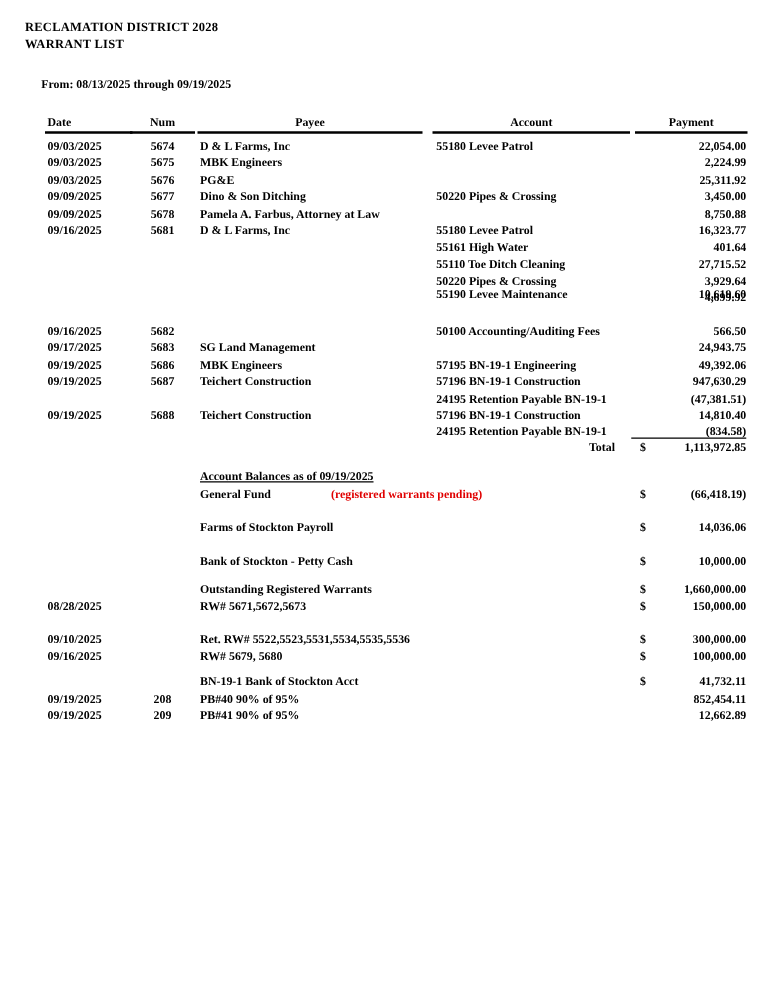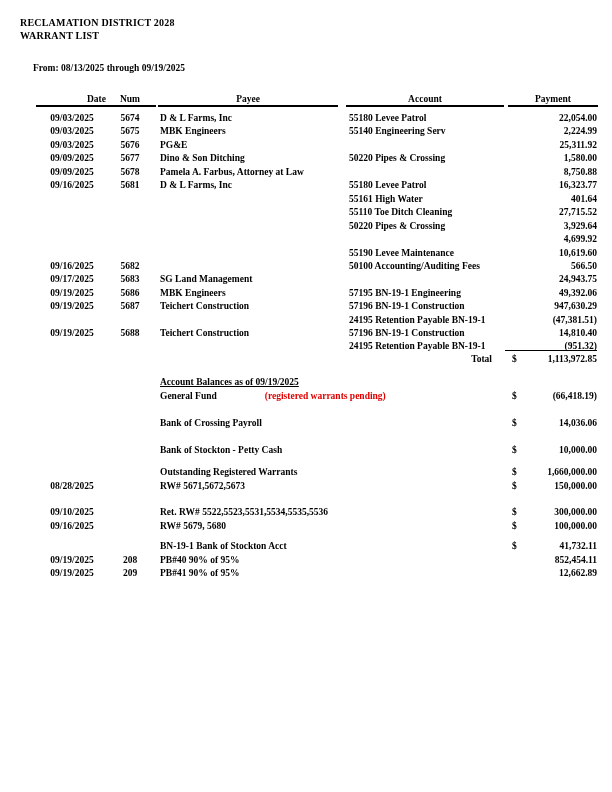--- a/index.html
+++ b/index.html
@@ -4,27 +4,27 @@
 <style>
   html,body{margin:0;padding:0;background:#888;}
   .page{
     position:relative;width:612px;height:792px;margin:0 auto;background:#ffffff;
     font-family:"Liberation Serif","DejaVu Serif",serif;
     font-weight:bold;color:#000;font-size:9.5px;overflow:hidden;
   }
   .title{position:absolute;left:20px;top:16px;font-size:10px;line-height:13px;letter-spacing:.2px;white-space:pre;}
   .daterange{position:absolute;left:33px;top:63px;}
   .row{position:absolute;left:0;width:612px;height:13px;line-height:13px;white-space:nowrap;}
-  .c-date{position:absolute;left:38px;width:68px;text-align:center;}
+  .c-date{position:absolute;left:38px;width:68px;text-align:left;}
   .c-num{position:absolute;left:105px;width:50px;text-align:center;}
   .c-payee{position:absolute;left:160px;width:200px;}
   .c-acct{position:absolute;left:349px;width:160px;}
   .c-pay{position:absolute;left:480px;width:117px;text-align:right;}
   .c-cur{position:absolute;left:512px;width:14px;}
-  .h-date{position:absolute;left:38px;width:68px;text-align:right;}
+  .h-date{position:absolute;left:38px;width:68px;text-align:left;}
   .h-num{position:absolute;left:105px;width:50px;text-align:center;}
   .h-payee{position:absolute;left:160px;width:176px;text-align:center;}
   .h-acct{position:absolute;left:348px;width:154px;text-align:center;}
   .h-pay{position:absolute;left:508px;width:90px;text-align:center;}
   .bar{position:absolute;top:105px;height:2px;background:#000;}
   .rule{position:absolute;height:1px;background:#000;}
   .t-label{position:absolute;left:430px;width:62px;text-align:right;}
   .b-heading{position:absolute;left:160px;text-decoration:underline;white-space:nowrap;}
   .b-label{position:absolute;left:160px;white-space:nowrap;}
   .red{margin-left:3px;}
@@ -55,35 +55,34 @@
     <span class="c-date">09/03/2025</span>
     <span class="c-num">5674</span>
     <span class="c-payee">D &amp; L Farms, Inc</span>
     <span class="c-acct">55180 Levee Patrol</span>
     <span class="c-pay">22,054.00</span>
   </div>
   <div class="row" style="top:125px">
     <span class="c-date">09/03/2025</span>
     <span class="c-num">5675</span>
     <span class="c-payee">MBK Engineers</span>
-    <span class="c-acct">55140 Engineering Serv</span>
     <span class="c-pay">2,224.99</span>
   </div>
   <div class="row" style="top:139px">
     <span class="c-date">09/03/2025</span>
     <span class="c-num">5676</span>
     <span class="c-payee">PG&amp;E</span>
     <span class="c-pay">25,311.92</span>
   </div>
   <div class="row" style="top:152px">
     <span class="c-date">09/09/2025</span>
     <span class="c-num">5677</span>
     <span class="c-payee">Dino &amp; Son Ditching</span>
     <span class="c-acct">50220 Pipes &amp; Crossing</span>
-    <span class="c-pay">1,580.00</span>
+    <span class="c-pay">3,450.00</span>
   </div>
   <div class="row" style="top:166px">
     <span class="c-date">09/09/2025</span>
     <span class="c-num">5678</span>
     <span class="c-payee">Pamela A. Farbus, Attorney at Law</span>
     <span class="c-pay">8,750.88</span>
   </div>
   <div class="row" style="top:179px">
     <span class="c-date">09/16/2025</span>
     <span class="c-num">5681</span>
@@ -99,21 +98,21 @@
     <span class="c-acct">55110 Toe Ditch Cleaning</span>
     <span class="c-pay">27,715.52</span>
   </div>
   <div class="row" style="top:220px">
     <span class="c-acct">50220 Pipes &amp; Crossing</span>
     <span class="c-pay">3,929.64</span>
   </div>
   <div class="row" style="top:233px">
     <span class="c-pay">4,699.92</span>
   </div>
-  <div class="row" style="top:247px">
+  <div class="row" style="top:230px">
     <span class="c-acct">55190 Levee Maintenance</span>
     <span class="c-pay">10,619.60</span>
   </div>
   <div class="row" style="top:260px">
     <span class="c-date">09/16/2025</span>
     <span class="c-num">5682</span>
     <span class="c-acct">50100 Accounting/Auditing Fees</span>
     <span class="c-pay">566.50</span>
   </div>
   <div class="row" style="top:273px">
@@ -142,40 +141,40 @@
   </div>
   <div class="row" style="top:327px">
     <span class="c-date">09/19/2025</span>
     <span class="c-num">5688</span>
     <span class="c-payee">Teichert Construction</span>
     <span class="c-acct">57196 BN-19-1 Construction</span>
     <span class="c-pay">14,810.40</span>
   </div>
   <div class="row" style="top:340px">
     <span class="c-acct">24195 Retention Payable BN-19-1</span>
-    <span class="c-pay">(951.32)</span>
+    <span class="c-pay">(834.58)</span>
   </div>
 
   <div class="rule" style="top:350px;left:505px;width:92px"></div>
   <div class="row" style="top:353px">
     <span class="t-label">Total</span>
     <span class="c-cur">$</span>
     <span class="c-pay">1,113,972.85</span>
   </div>
 
   <div class="b-heading" style="top:377px">Account Balances as of 09/19/2025</div>
 
   <div class="row" style="top:390px">
     <span class="b-label"><span>General Fund</span><span class="red" style="color: rgb(224, 0, 0); margin-left: 48px;">(registered warrants pending)</span></span>
     <span class="c-cur">$</span>
     <span class="c-pay">(66,418.19)</span>
   </div>
 
   <div class="row" style="top:417px">
-    <span class="b-label">Bank of Crossing Payroll</span>
+    <span class="b-label">Farms of Stockton Payroll</span>
     <span class="c-cur">$</span>
     <span class="c-pay">14,036.06</span>
   </div>
 
   <div class="row" style="top:444px">
     <span class="b-label">Bank of Stockton - Petty Cash</span>
     <span class="c-cur">$</span>
     <span class="c-pay">10,000.00</span>
   </div>
 

